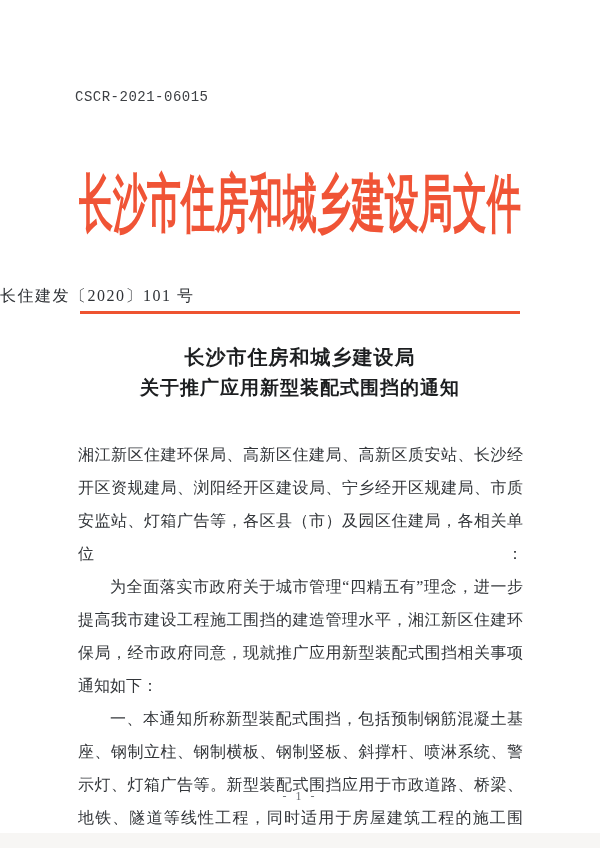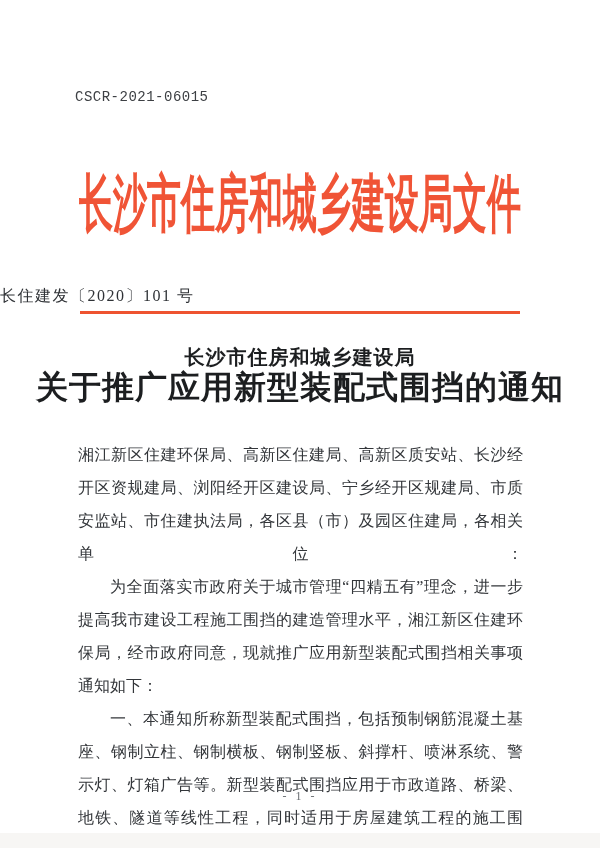--- a/index.html
+++ b/index.html
@@ -61,21 +61,21 @@
     text-align: center;
     font-weight: 700;
     color: #1c1e20;
   }
   .doc-title .t1 {
     font-size: 20px;
     line-height: 27px;
     letter-spacing: 1px;
   }
   .doc-title .t2 {
-    font-size: 32px;
+    font-size: 19px;
     line-height: 33px;
     letter-spacing: 1px;
   }
   .body-text {
     position: absolute;
     left: 78px; top: 438px;
     width: 445px;
     font-size: 16px;
     line-height: 33px;
     text-align: justify;
@@ -112,21 +112,21 @@
   <div class="ref-number">长住建发〔2020〕101 号</div>
 
   <div class="red-rule"></div>
 
   <div class="doc-title">
     <div class="t1">长沙市住房和城乡建设局</div>
     <div class="t2">关于推广应用新型装配式围挡的通知</div>
   </div>
 
   <div class="body-text">
-    <p class="p-addressees">湘江新区住建环保局、高新区住建局、高新区质安站、长沙经开区资规建局、浏阳经开区建设局、宁乡经开区规建局、市质安监站、市住建执法局，各区县（市）及园区住建局，各相关单位：</p>
+    <p class="p-addressees">湘江新区住建环保局、高新区住建局、高新区质安站、长沙经开区资规建局、浏阳经开区建设局、宁乡经开区规建局、市质安监站、灯箱广告等，各区县（市）及园区住建局，各相关单位：</p>
     <p class="p-indent">为全面落实市政府关于城市管理“四精五有”理念，进一步提高我市建设工程施工围挡的建造管理水平，湘江新区住建环保局，经市政府同意，现就推广应用新型装配式围挡相关事项通知如下：</p>
     <p class="p-indent">一、本通知所称新型装配式围挡，包括预制钢筋混凝土基座、钢制立柱、钢制横板、钢制竖板、斜撑杆、喷淋系统、警示灯、灯箱广告等。新型装配式围挡应用于市政道路、桥梁、地铁、隧道等线性工程，同时适用于房屋建筑工程的施工围挡。具体制作</p>
   </div>
 
   <div class="page-number">- 1 -</div>
 
   <div class="bottom-edge"></div>
 
 </div>
 

